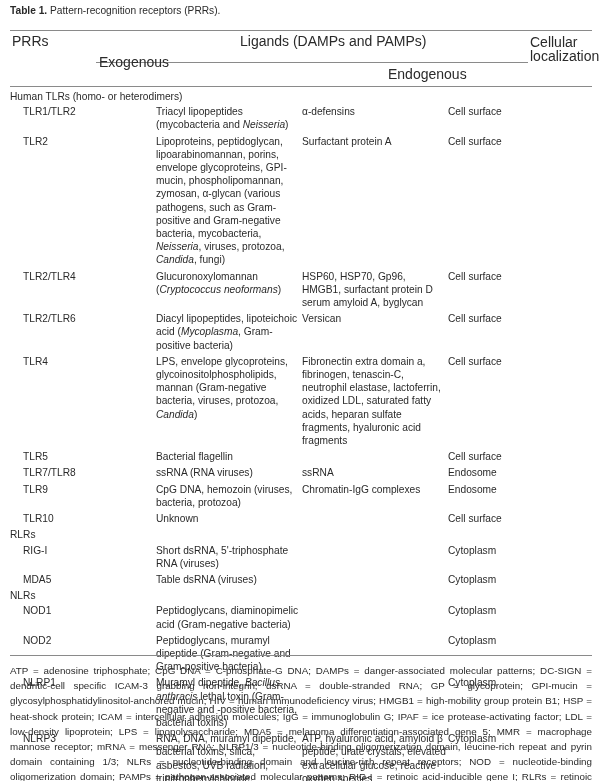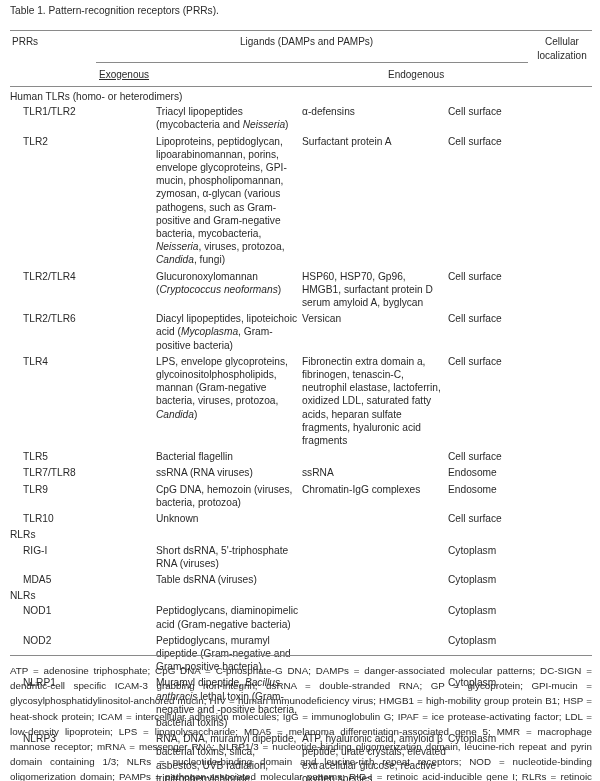--- a/index.html
+++ b/index.html
@@ -2,23 +2,23 @@
 <html><head>
 <meta charset="utf-8">
 <style>
   html, body { margin: 0; padding: 0; background: #ffffff; }
   body {
     width: 600px; height: 781px; overflow: hidden; position: relative;
     font-family: "Liberation Sans", sans-serif; color: #2a2a2a;
     font-size: 10.2px; line-height: 13px;
   }
   .caption { position: absolute; left: 10px; top: 4px; font-size: 10.2px; }
-  .caption b { font-weight: normal; }
+  .caption b { font-weight: bold; }
   .rule { position: absolute; height: 0; border-top: 1.5px solid #8a8a8a; }
-  .hdr { position: absolute; font-size: 10px; }
+  .hdr { position: absolute; font-size: 14px; }
   table.main {
     position: absolute; left: 10px; top: 90px; width: 584px;
     border-collapse: collapse; table-layout: fixed;
   }
   table.main td { padding: 0; vertical-align: top; font-size: 10.2px; line-height: 13.2px; }
   table.main td.c1 { width: 73px; padding-left: 13px; }
   table.main td.c2 { width: 242px; padding-right: 2px; }
   table.main td.c3 { width: 122px; padding-right: 2px; }
   table.main td.c4 { width: 65px; }
   table.main td.group { padding-left: 0; margin-top: 25px; }
@@ -32,28 +32,28 @@
 </style>
 </head>
 <body>
 
 <div class="caption"><b>Table 1.</b><span> Pattern-recognition receptors (PRRs).</span></div>
 
 <div class="rule" style="left:10px; top:30px; width:582px;"></div>
 
 <div class="hdr" style="left:12px; top:35px;">PRRs</div>
 <div class="hdr" style="left:240px; top:35px;">Ligands (DAMPs and PAMPs)</div>
-<div class="hdr" style="left:530px; top:35px; width:64px; text-align:center; line-height:14px;">
+<div class="hdr" style="left:530px; top:35px; width:64px; text-align:left; line-height:14px;">
   <div>Cellular</div>
   <div>localization</div>
 </div>
 
 <div class="rule" style="left:96px; top:62px; width:432px; border-top-width:1.2px;"></div>
 
-<div class="hdr" style="left:99px; top:68px;text-decoration:underline;">Exogenous</div>
+<div class="hdr" style="left:99px; top:56px;">Exogenous</div>
 <div class="hdr" style="left:380px; top:68px;padding-left:8px;">Endogenous</div>
 
 <div class="rule" style="left:10px; top:86px; width:582px;"></div>
 
 <table class="main" id="main-table">
   <tbody id="tbody">
       <tr class="group-row">
         <td colspan="4" class="group">Human TLRs (homo- or heterodimers)</td>
       </tr>
       <tr class="row">

